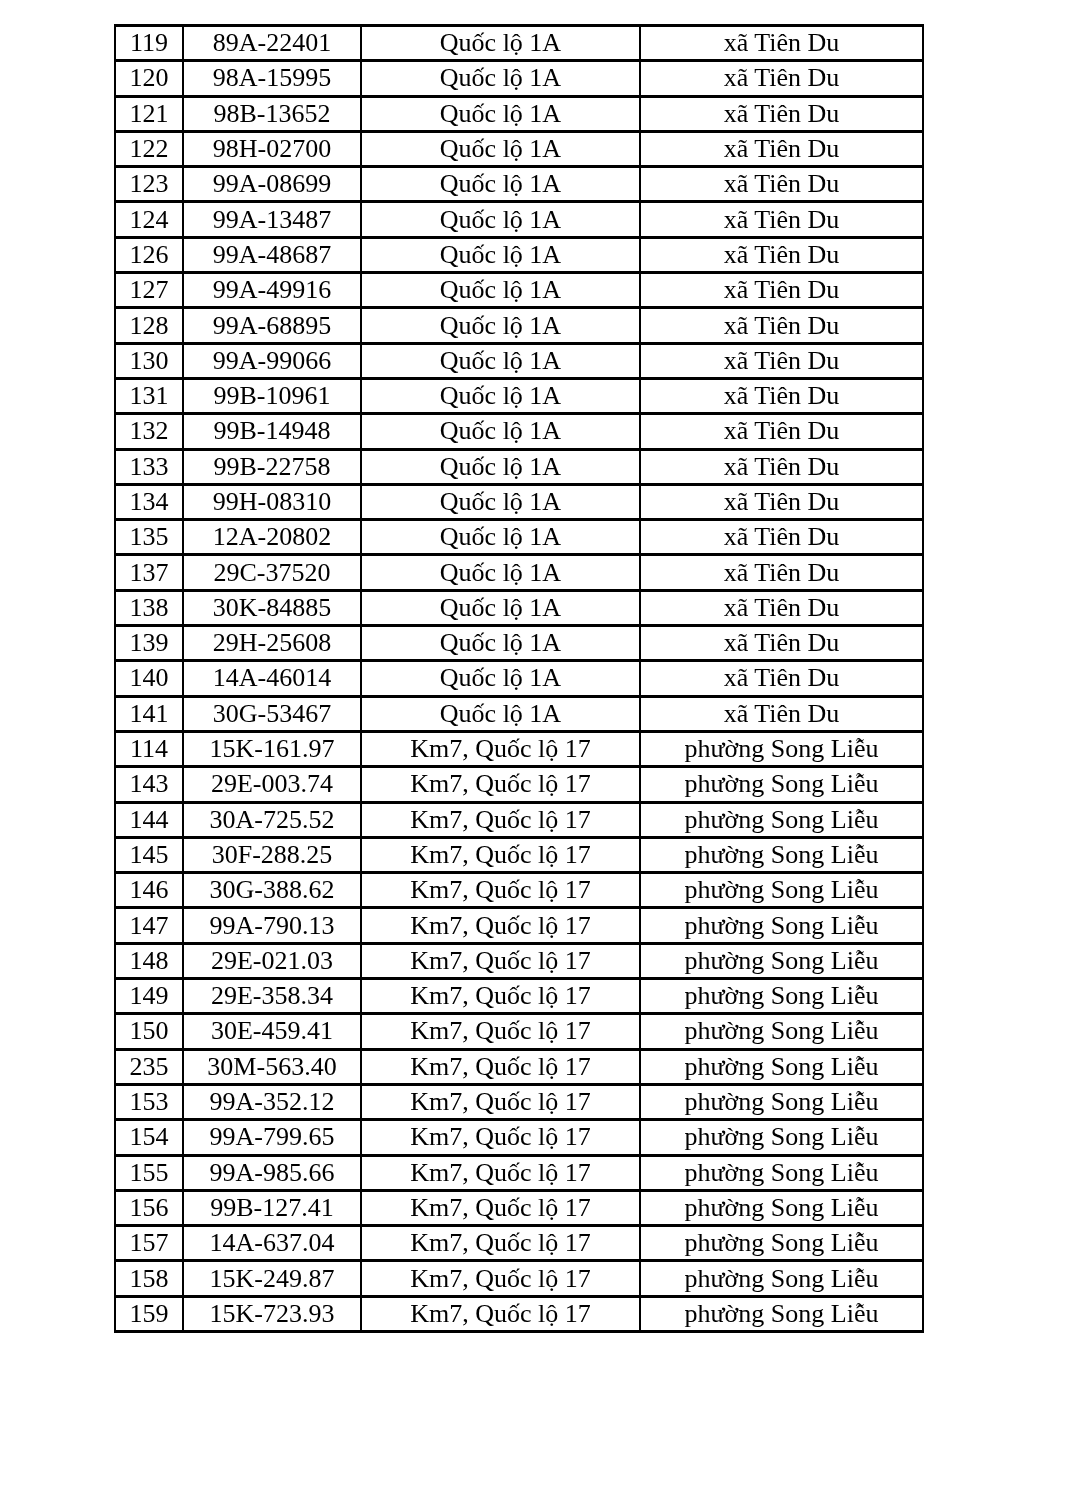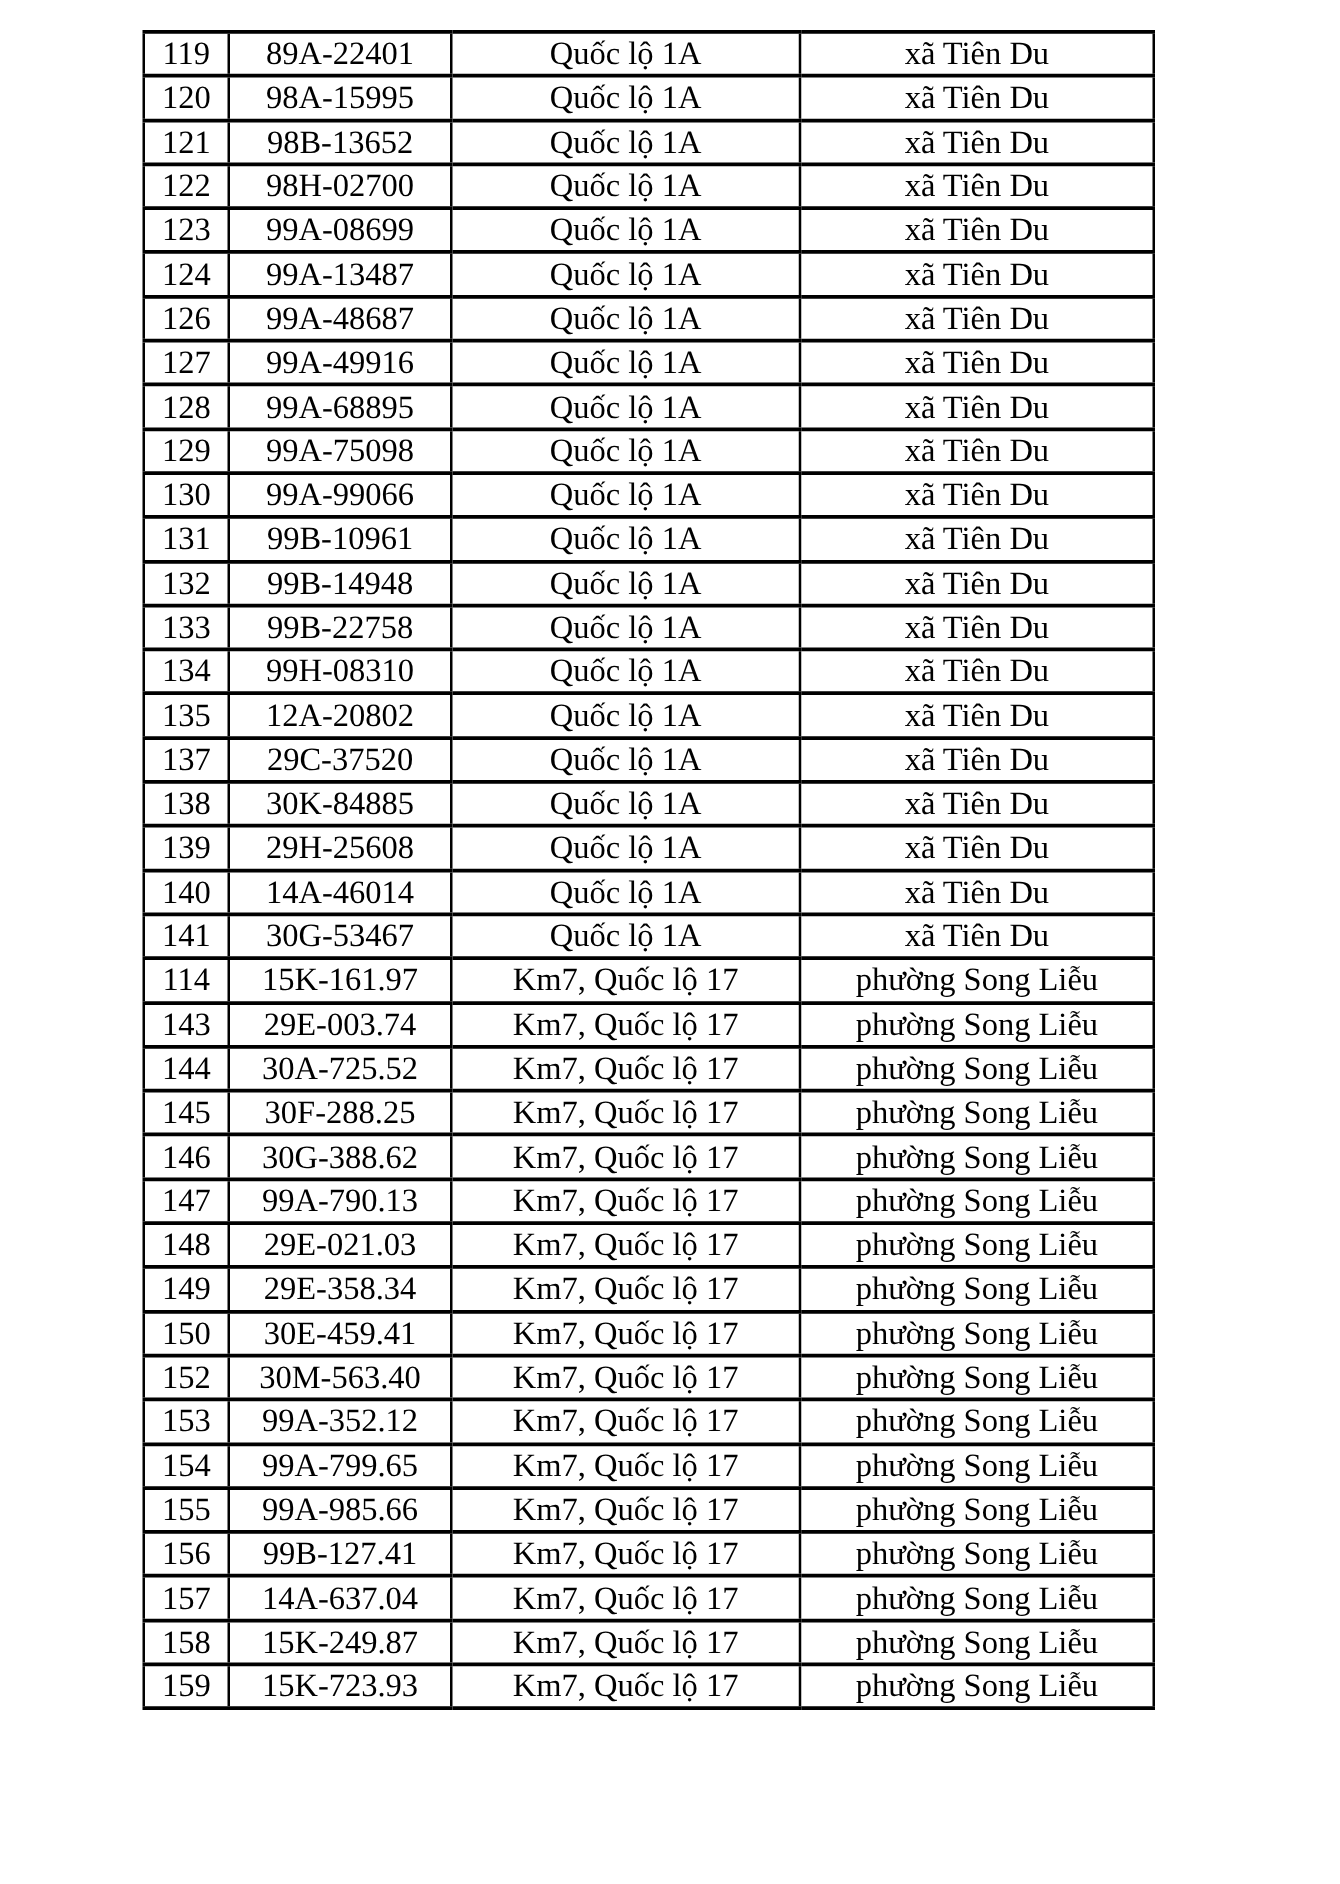--- a/index.html
+++ b/index.html
@@ -108,26 +108,20 @@
     <td>xã Tiên Du</td>
   </tr>
 
   <tr>
     <td>128</td>
     <td>99A-68895</td>
     <td>Quốc lộ 1A</td>
     <td>xã Tiên Du</td>
   </tr>
 
-  <tr>
-    <td>129</td>
-    <td>99A-75098</td>
-    <td>Quốc lộ 1A</td>
-    <td>xã Tiên Du</td>
-  </tr>
 
   <tr>
     <td>130</td>
     <td>99A-99066</td>
     <td>Quốc lộ 1A</td>
     <td>xã Tiên Du</td>
   </tr>
 
   <tr>
     <td>131</td>
@@ -258,21 +252,21 @@
 
   <tr>
     <td>150</td>
     <td>30E-459.41</td>
     <td>Km7, Quốc lộ 17</td>
     <td>phường Song Liễu</td>
   </tr>
 
 
   <tr>
-    <td>152</td>
+    <td>235</td>
     <td>30M-563.40</td>
     <td>Km7, Quốc lộ 17</td>
     <td>phường Song Liễu</td>
   </tr>
 
   <tr>
     <td>153</td>
     <td>99A-352.12</td>
     <td>Km7, Quốc lộ 17</td>
     <td>phường Song Liễu</td>

